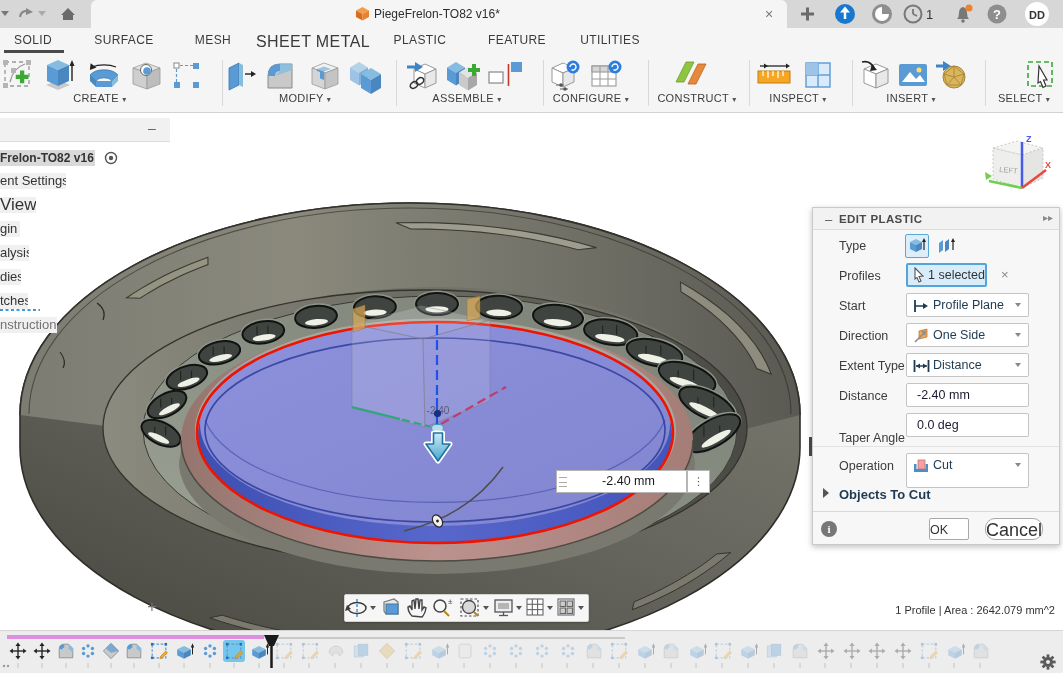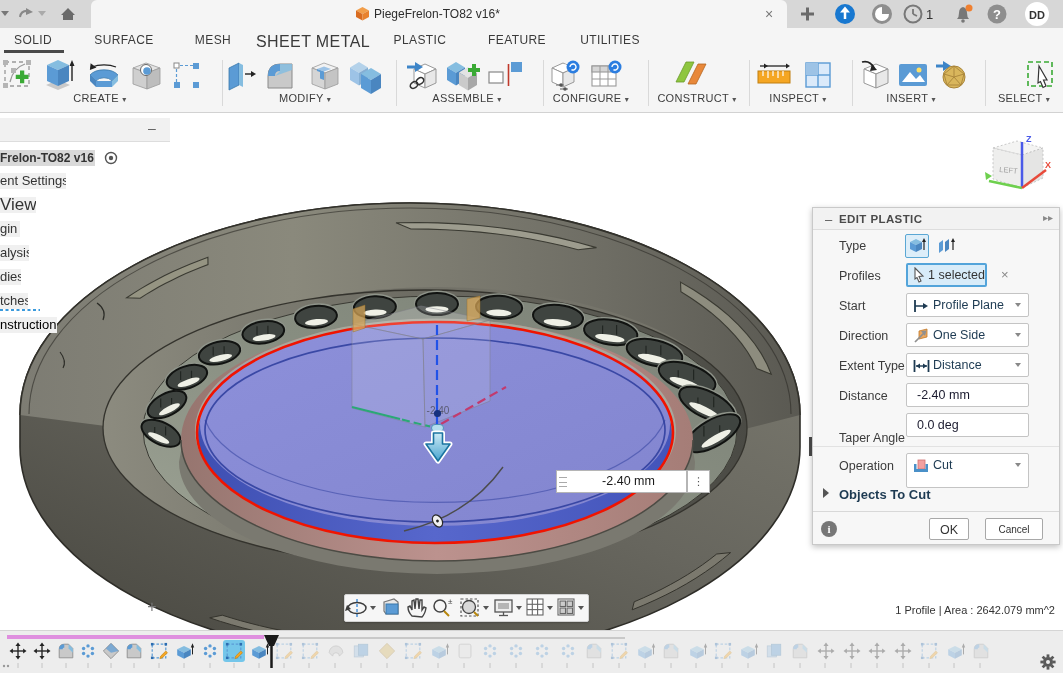--- a/index.html
+++ b/index.html
@@ -267,21 +267,21 @@
 <div style="position:absolute;left:687px;top:470px;width:23px;height:23px;background:#fff;border:1px solid #b5b5b5;box-sizing:border-box;color:#555;font-size:11px;text-align:center;line-height:21px;letter-spacing:0">⋮</div>
 <div style="position:absolute;left:0;top:118px;width:170px;height:24px;background:#f1f1f1;border-bottom:1px solid #ddd"></div>
 <div style="position:absolute;left:145px;top:121px;width:14px;height:14px;color:#666;font-size:14px;line-height:14px;text-align:center">–</div>
 <div style="position:absolute;left:0;top:150px;width:95px;height:16px;background:#d9d9d9;color:#333;font-size:12px;font-weight:bold;line-height:16px;white-space:nowrap;overflow:hidden">Frelon-TO82 v16</div>
 <div style="position:absolute;left:0;top:173px;width:66px;height:16px;background:#f0f0f0;color:#333;font-size:13px;font-weight:normal;line-height:16px;white-space:nowrap;overflow:hidden">ent Settings</div>
 <div style="position:absolute;left:0;top:197px;width:36px;height:16px;background:#f0f0f0;color:#333;font-size:17px;font-weight:normal;line-height:16px;white-space:nowrap;overflow:hidden">Views</div>
 <div style="position:absolute;left:0;top:221px;width:20px;height:16px;background:#f0f0f0;color:#333;font-size:13px;font-weight:normal;line-height:16px;white-space:nowrap;overflow:hidden">gin</div>
 <div style="position:absolute;left:0;top:245px;width:29px;height:16px;background:#f0f0f0;color:#333;font-size:13px;font-weight:normal;line-height:16px;white-space:nowrap;overflow:hidden">alysis</div>
 <div style="position:absolute;left:0;top:269px;width:21px;height:16px;background:#f0f0f0;color:#333;font-size:13px;font-weight:normal;line-height:16px;white-space:nowrap;overflow:hidden">dies</div>
 <div style="position:absolute;left:0;top:293px;width:28px;height:16px;background:#f0f0f0;color:#333;font-size:13px;font-weight:normal;line-height:16px;white-space:nowrap;overflow:hidden">tches</div>
-<div style="position:absolute;left:0;top:317px;width:57px;height:16px;background:#f0f0f0;color:#000000;font-size:13px;font-weight:normal;line-height:16px;white-space:nowrap;overflow:hidden">nstruction</div>
+<div style="position:absolute;left:0;top:317px;width:57px;height:16px;background:#f0f0f0;color:#737373;font-size:13px;font-weight:normal;line-height:16px;white-space:nowrap;overflow:hidden">nstruction</div>
 <svg width="16" height="16" style="position:absolute;left:103px;top:150px">
     <circle cx="8" cy="8" r="5.5" fill="none" stroke="#555" stroke-width="1.4"></circle>
     <circle cx="8" cy="8" r="2.2" fill="#555"></circle>
   </svg>
 <svg width="40" height="4" style="position:absolute;left:0;top:308px">
     <line x1="0" y1="2" x2="40" y2="2" stroke="#3a9adc" stroke-width="2" stroke-dasharray="3,2.5"></line>
   </svg>
 <div style="position:absolute;left:145px;top:600px;width:14px;height:14px;color:#777;font-size:16px;line-height:14px;text-align:center">+</div>
 <div style="position:absolute;right:8px;top:604px;color:#333;font-size:11px">1 Profile | Area : 2642.079 mm^2</div>
 <div style="position:absolute;left:812px;top:207px;width:248px;height:338px;background:#f7f7f7;border:1px solid #c9c9c9;box-shadow:0 2px 6px rgba(0,0,0,0.25)">
@@ -359,22 +359,22 @@
         <rect x="6" y="2" width="7" height="9" fill="#f2a0a0" stroke="#d07070" stroke-width="0.8"></rect>
         <path d="M 2,6 L 4.5,6 L 4.5,11 L 13.5,11 L 13.5,6 L 16,6 L 16,14 L 2,14 Z" fill="#4a90c8"></path>
       </svg>
       <span style="position:absolute;left:26px;top:4px;color:#1d3a52;font-size:12.5px">Cut</span>
       <span style="position:absolute;right:7px;top:9px;width:0;height:0;border-left:3.5px solid transparent;border-right:3.5px solid transparent;border-top:4.5px solid #888"></span>
     </div>
 <span style="position:absolute;left:10px;top:280px;width:0;height:0;border-top:5px solid transparent;border-bottom:5px solid transparent;border-left:6px solid #555"></span>
 <div style="position:absolute;left:26px;top:279px;color:#1d3a52;font-size:13px;font-weight:bold">Objects To Cut</div>
 <div style="position:absolute;left:0;top:303px;width:100%;height:1px;background:#d8d8d8"></div>
 <div style="position:absolute;left:8px;top:313px;width:16px;height:16px;border-radius:50%;background:#777;color:#fff;font-size:11px;font-weight:bold;text-align:center;line-height:16px;font-family:'Liberation Serif',serif">i</div>
-<div style="position:absolute;left:116px;top:310px;width:40px;height:22px;background:#fff;border:1px solid #a8a8a8;border-radius:2px;color:#333;font-size:12.5px;text-align:center;line-height:22px">OK</div>
-<div style="position:absolute;left:172px;top:310px;width:58px;height:22px;background:#fff;border:1px solid #a8a8a8;border-radius:2px;color:#333;font-size:10px;text-align:center;line-height:22px">Cancel</div>
+<div style="position:absolute;left:116px;top:310px;width:40px;height:22px;background:#fff;border:1px solid #a8a8a8;border-radius:2px;color:#333;font-size:12.5px;line-height:22px">OK</div>
+<div style="position:absolute;left:172px;top:310px;width:58px;height:22px;background:#fff;border:1px solid #a8a8a8;border-radius:10px;color:#333;font-size:18px;text-align:center;line-height:22px">Cancel</div>
 </div>
 <div style="position:absolute;left:809px;top:437px;width:3px;height:19px;background:#444"></div>
 <div style="position:absolute;left:0;top:28px;width:1063px;height:85px;background:#f5f5f5"></div>
 <div style="position:absolute;left:0;top:0;width:1063px;height:28px;background:#d7d7d7"></div>
 <div style="position:absolute;left:91px;top:0;width:696px;height:28px;background:#f5f5f5;border-radius:6px 6px 0 0"></div>
 <svg width="90" height="28" style="position:absolute;left:0;top:0">
     <polygon points="1,11 9,11 5,16" fill="#777"></polygon>
     <path d="M 20,17 Q 21,10 29,11" fill="none" stroke="#888" stroke-width="2"></path>
     <polygon points="26,8 33,12 26,15" fill="#888"></polygon>
     <polygon points="38,11 46,11 42,16" fill="#aaa"></polygon>

